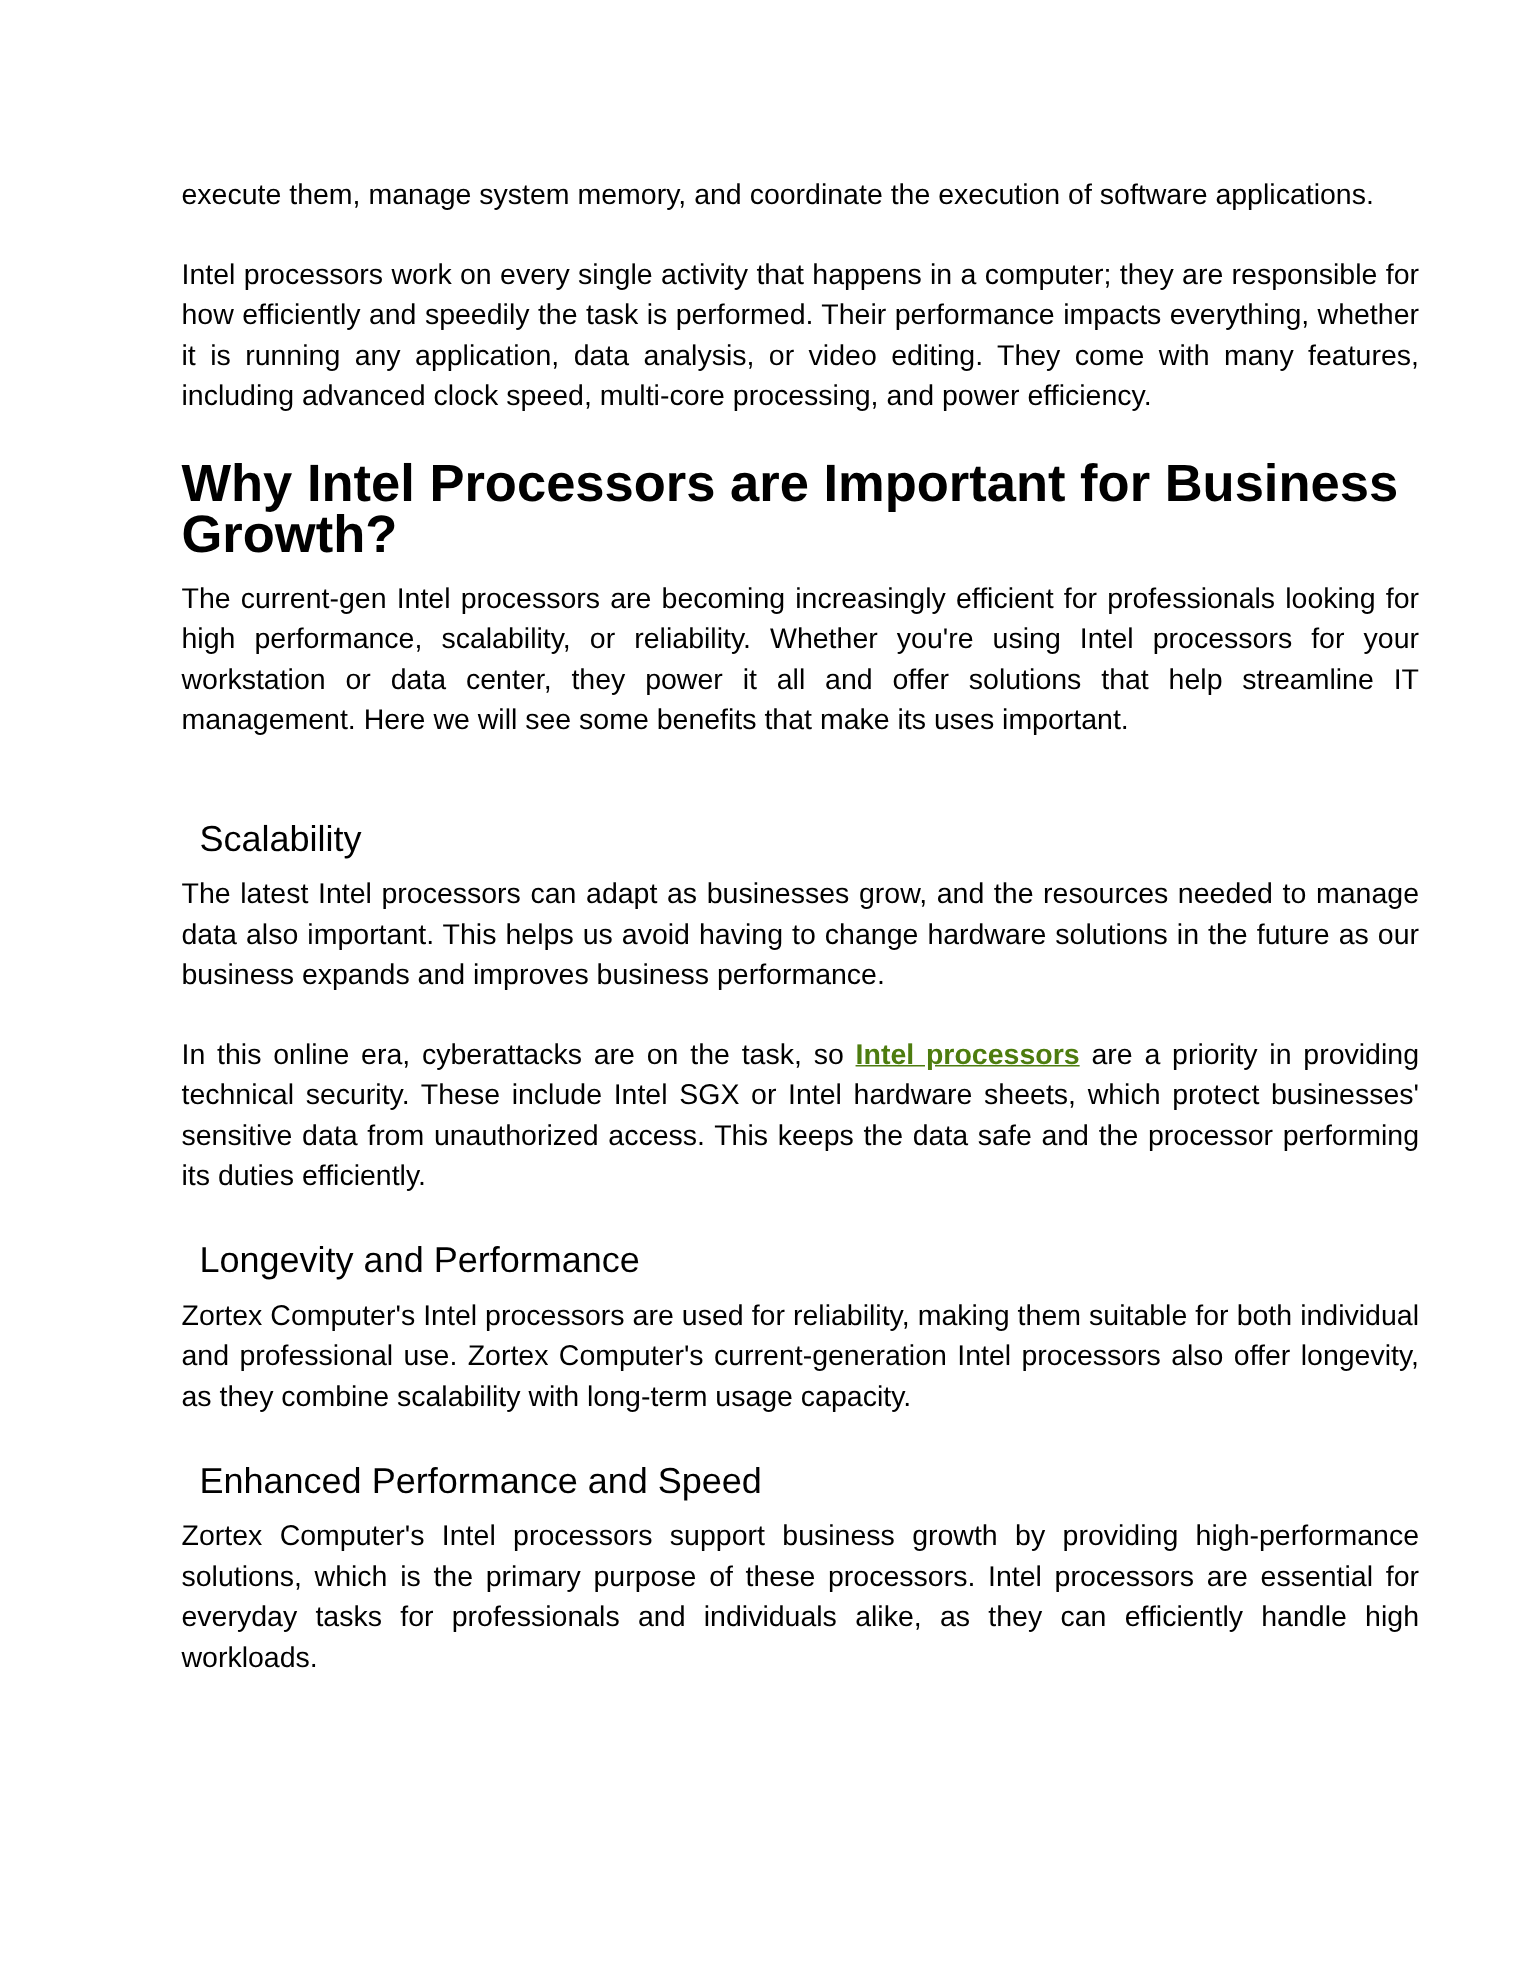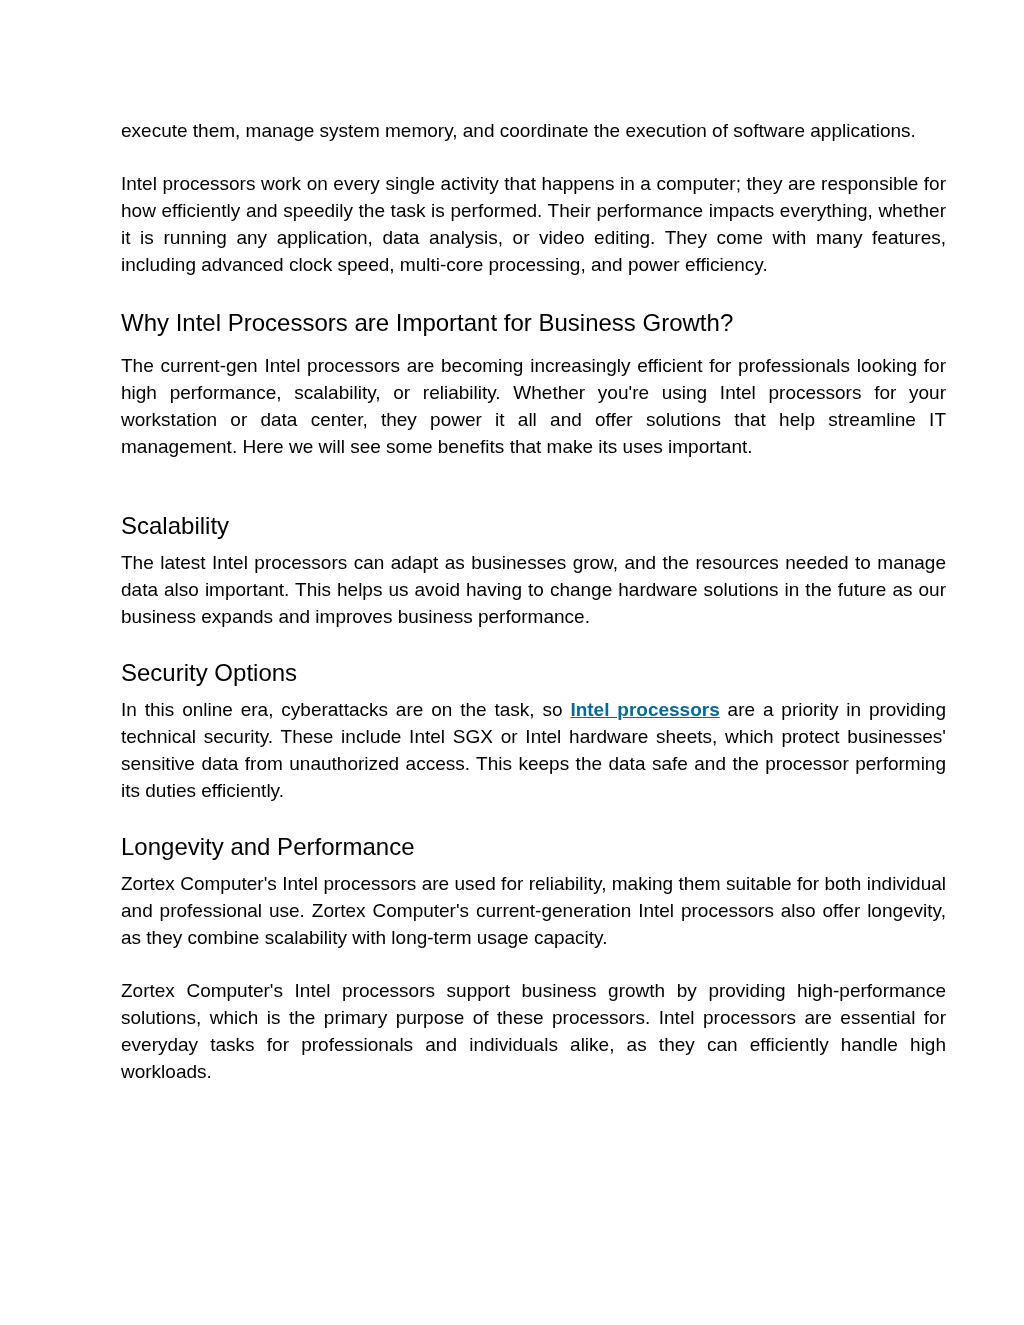--- a/index.html
+++ b/index.html
@@ -17,36 +17,36 @@
     height: 1325px;
     padding: 117px 78px 0 121px;
   }
   .para {
     font-size: 19px;
     line-height: 27px;
     text-align: justify;
     margin: 0 0 26px 0;
   }
   .h1 {
-    font-size: 24px;
+    font-size: 35px;
     line-height: 34px;
-    font-weight: 400;
+    font-weight: 700;
     margin: 28px 0 12px 0;
     text-align: left;
   }
   .h2 {
     font-size: 24px;
     line-height: 30px;
     font-weight: 400;
-    margin: 28px 0 8px 0;
+    margin: 28px 0 8px 12px;
     text-align: left;
   }
   .h2.gap-large { margin-top: 51px; }
   .link {
-    color: #0369a1;
+    color: #4d7c0f;
     font-weight: 700;
     text-decoration: underline;
     cursor: pointer;
   }
 </style>
 </head>
 <body>
 
 <div class="page">
 
@@ -55,24 +55,24 @@
   <p class="para">Intel processors work on every single activity that happens in a computer; they are responsible for how efficiently and speedily the task is performed. Their performance impacts everything, whether it is running any application, data analysis, or video editing. They come with many features, including advanced clock speed, multi-core processing, and power efficiency.</p>
 
   <div class="h1">Why Intel Processors are Important for Business Growth?</div>
 
   <p class="para">The current-gen Intel processors are becoming increasingly efficient for professionals looking for high performance, scalability, or reliability. Whether you're using Intel processors for your workstation or data center, they power it all and offer solutions that help streamline IT management. Here we will see some benefits that make its uses important.</p>
 
   <div class="h2 gap-large">Scalability</div>
 
   <p class="para">The latest Intel processors can adapt as businesses grow, and the resources needed to manage data also important. This helps us avoid having to change hardware solutions in the future as our business expands and improves business performance.</p>
 
-  <div class="h2">Security Options</div>
 
   <p class="para"><span>In this online era, cyberattacks are on the task, so </span><a class="link">Intel processors</a><span> are a priority in providing technical security. These include Intel SGX or Intel hardware sheets, which protect businesses' sensitive data from unauthorized access. This keeps the data safe and the processor performing its duties efficiently.</span></p>
 
   <div class="h2">Longevity and Performance</div>
 
   <p class="para">Zortex Computer's Intel processors are used for reliability, making them suitable for both individual and professional use. Zortex Computer's current-generation Intel processors also offer longevity, as they combine scalability with long-term usage capacity.</p>
 
+  <div class="h2">Enhanced Performance and Speed</div>
 
   <p class="para">Zortex Computer's Intel processors support business growth by providing high-performance solutions, which is the primary purpose of these processors. Intel processors are essential for everyday tasks for professionals and individuals alike, as they can efficiently handle high workloads.</p>
 
 </div>
 
 </body></html>

